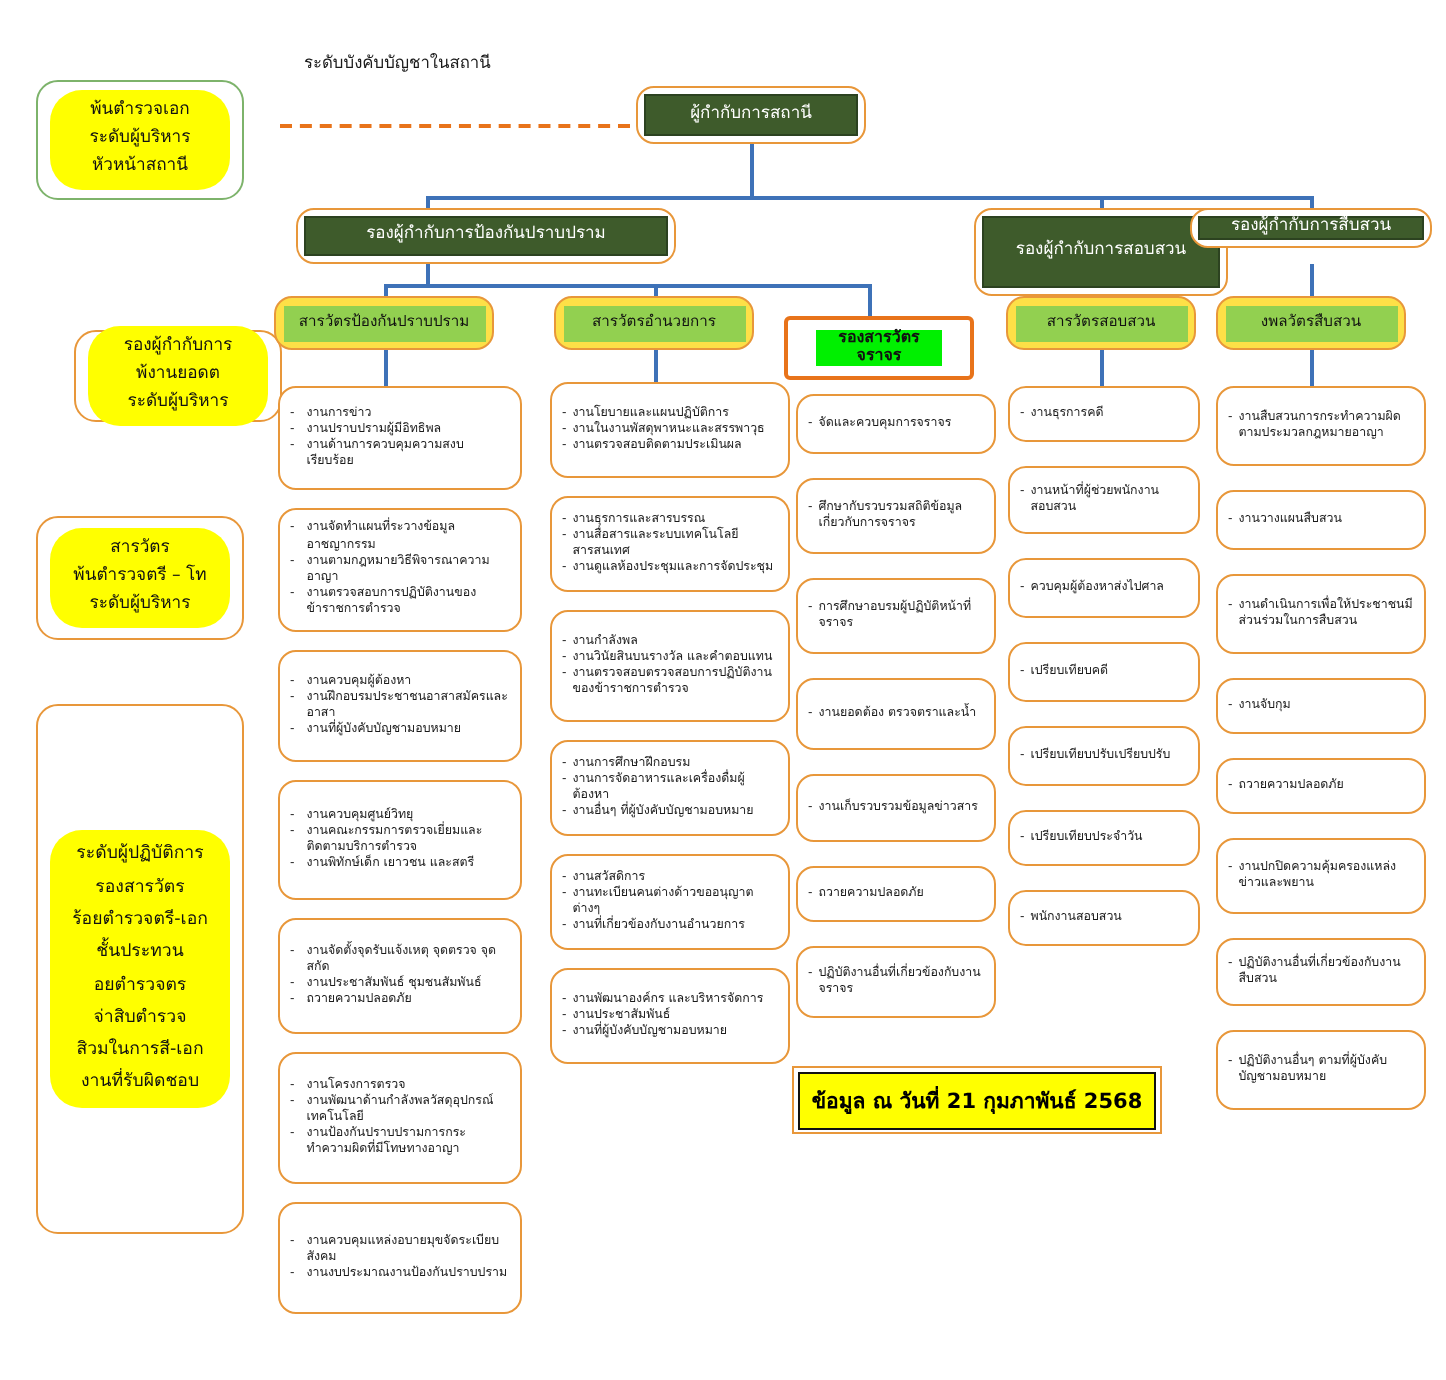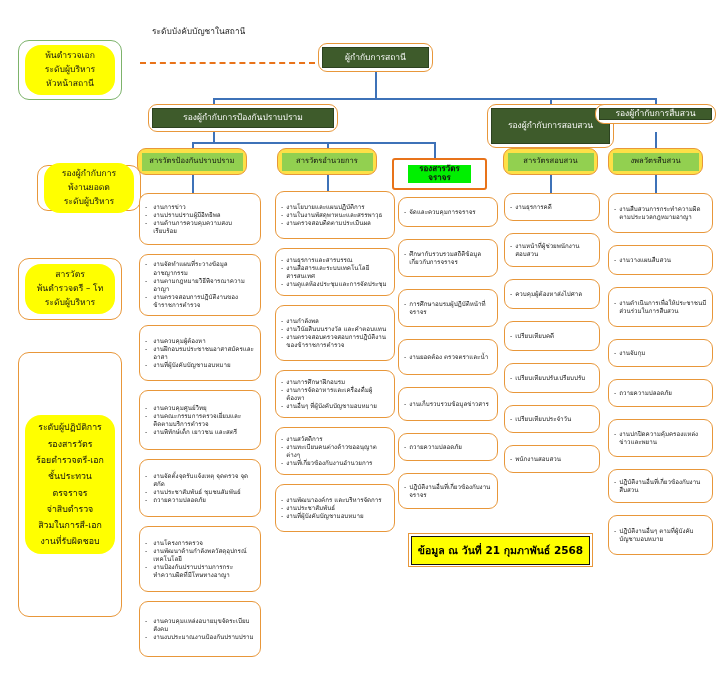--- a/index.html
+++ b/index.html
@@ -197,21 +197,21 @@
       <div>ระดับผู้บริหาร</div>
     </span>
   </div>
 
   <div class="legend orange tall node" style="left:18px;top:352px;width:104px;height:265px;">
     <span>
       <div>ระดับผู้ปฏิบัติการ</div>
       <div>รองสารวัตร</div>
       <div>ร้อยตำรวจตรี-เอก</div>
       <div>ชั้นประทวน</div>
-      <div>ตรจราจร</div>
+      <div>อยตำรวจตร</div>
       <div>จ่าสิบตำรวจ</div>
       <div>สิวมในการสี-เอก</div>
       <div>งานที่รับผิดชอบ</div>
     </span>
   </div>
 
   <div class="exec node" style="left:318px;top:43px;width:115px;height:29px;">
     <span>ผู้กำกับการสถานี</span>
   </div>
 
@@ -558,17 +558,17 @@
         </div>
       </div>
       <div class="card node" style="left: 608px; top: 515px; width: 105px; height: 40px;">
         <div class="ln">
           <span class="bul">-</span>
           <span class="txt">ปฏิบัติงานอื่นๆ ตามที่ผู้บังคับบัญชามอบหมาย</span>
         </div>
       </div>
     </div>
 
-  <div class="datebox node" style="left:396px;top:533px;width:185px;height:34px;margin-left:12px;">
+  <div class="datebox node" style="left:396px;top:533px;width:185px;height:34px;">
     <span>ข้อมูล ณ วันที่ 21 กุมภาพันธ์ 2568</span>
   </div>
 
 </div>
 
 </body></html>

